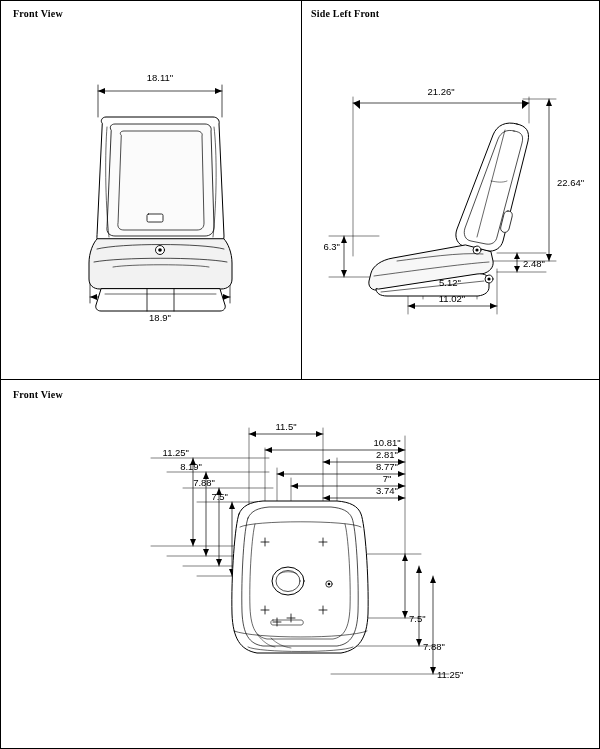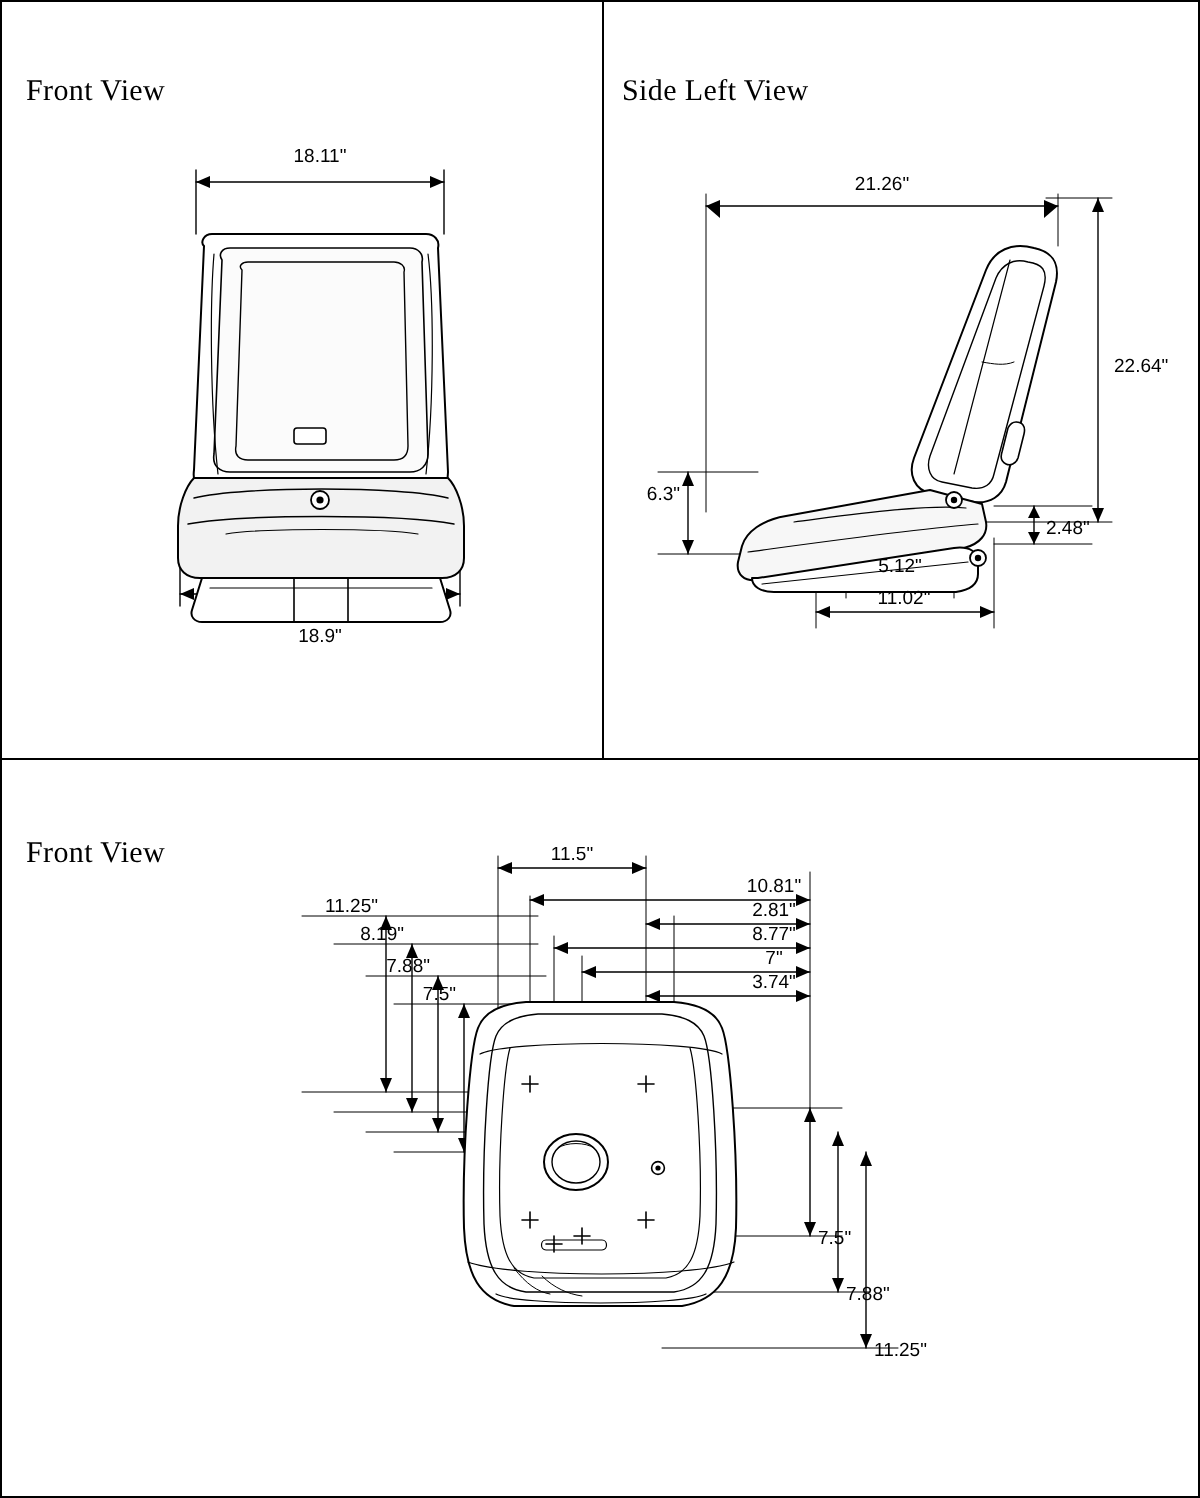--- a/index.html
+++ b/index.html
@@ -27,24 +27,23 @@
     background: #000000;
   }
   .hline {
     position: absolute;
     height: 1px;
     background: #000000;
   }
   .panel-title {
     position: absolute;
     font-family: "Liberation Serif", serif;
-    font-weight: normal;
-    font-size: 15px;
+    font-weight: bold;
+    font-size: 10px;
     letter-spacing: 0.2px;
-    margin-top: 30px;
   }
   .panel {
     position: absolute;
   }
   svg { display: block; }
   .dimtext {
     font-family: "Liberation Sans", sans-serif;
     font-size: 9.5px;
     fill: #000000;
   }
@@ -104,21 +103,21 @@
         <path d="M104,263 L215,263" stroke-width="0.6"></path>
 
         <path d="M112,236 C130,233 190,233 208,236" stroke-width="0.6"></path>
       </g>
 
       <text class="dimtext" x="159" y="50" text-anchor="middle">18.11"</text>
       <text class="dimtext" x="159" y="290" text-anchor="middle">18.9"</text>
     </svg>
   </div>
 
-  <div class="panel-title" style="left:310px; top:7px;">Side Left View</div>
+  <div class="panel-title" style="left:310px; top:7px;">Side Left Front</div>
 
   <div class="panel" style="left:300px; top:30px; width:300px; height:348px;">
     <svg width="300" height="348" viewBox="0 0 300 348">
       <g fill="none" stroke="#000" stroke-width="1" stroke-linejoin="round" stroke-linecap="round">
 
         <line x1="52" y1="66" x2="52" y2="225" stroke-width="0.5"></line>
         <line x1="228" y1="66" x2="228" y2="92" stroke-width="0.5"></line>
         <line x1="52" y1="72" x2="228" y2="72" stroke-width="0.7"></line>
         <polygon points="52,72 59,69 59,78" fill="#000" stroke="none"></polygon>
         <polygon points="228,72 221,69 221,78" fill="#000" stroke="none"></polygon>

